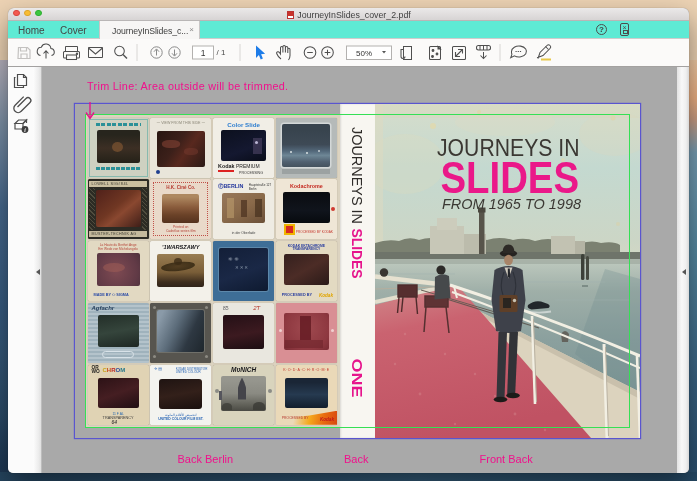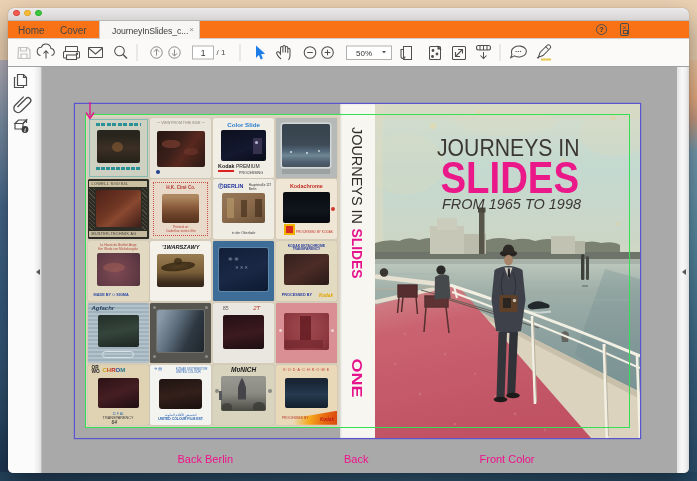--- a/index.html
+++ b/index.html
@@ -5,21 +5,21 @@
 body{background:#edd3b4;position:relative}
 .wallL{position:absolute;left:0;top:60px;width:10px;height:421px;background:linear-gradient(180deg,#b9b4bf 0%,#7e92a8 15%,#47698e 35%,#375b80 60%,#27456299 85%,#1d3550 100%), linear-gradient(180deg,#8aa 0%,#246 100%)}
 .wallR{position:absolute;right:0;top:60px;width:10px;height:421px;background:linear-gradient(180deg,#f0caa4 0%,#edb083 9%,#cb9e84 14%,#769eb4 22%,#568AA2 45%,#3a6484 75%,#2a4e6c 100%)}
 .wallB{position:absolute;left:0;bottom:0;width:697px;height:9px;background:linear-gradient(90deg,#25455f,#2e5371 40%,#325a77 60%,#264a66)}
 .win{position:absolute;left:8px;top:8px;width:681px;height:465px;border-radius:6px 6px 5px 5px;overflow:hidden;box-shadow:0 12px 28px rgba(0,0,0,.45),0 0 1px rgba(0,0,0,.4);background:#a9a9a9}
 .tbar{position:absolute;left:0;top:0;width:100%;height:13px;background:linear-gradient(180deg,#ebe9e9,#d7d4d4);border-bottom:1px solid #b9b6b6}
 .lite{position:absolute;top:1.8px;width:6.4px;height:6.4px;border-radius:50%}
 .title{position:absolute;left:1px;right:0;top:2.2px;text-align:center;font-size:8.8px;color:#3f3f3f;letter-spacing:0}
 .pdfi{display:inline-block;width:7px;height:8px;background:#fff;border:0.5px solid #b33;position:relative;vertical-align:-1px;margin-right:3px}
 .pdfi::before{content:"";position:absolute;left:0;top:0;right:0;height:3.5px;background:#c8342c}
-.tabs{position:absolute;left:0;top:13px;width:100%;height:18px;background:#f97316;border-bottom:1px solid #cfcccc}
+.tabs{position:absolute;left:0;top:13px;width:100%;height:18px;background:#5eead4;border-bottom:1px solid #cfcccc}
 .tabtxt{position:absolute;top:4px;font-size:10px;color:#454545}
 .atab{position:absolute;left:91px;top:0;width:101px;height:18px;background:#f7f6f5;border-left:1px solid #c9c6c6;border-right:1px solid #c9c6c6}
 .atab span{position:absolute;left:12px;top:4.5px;font-size:8.7px;color:#3d3d3d;letter-spacing:-0.1px}
 .atab b{position:absolute;right:5px;top:4px;font-size:8px;color:#8a8a8a;font-weight:normal}
 .qm{position:absolute;left:588px;top:2.8px;width:11px;height:11px;border:1.1px solid #4d4d4d;border-radius:50%;text-align:center;font-size:8px;font-weight:bold;line-height:10.5px;color:#3d3d3d}
 .mob{position:absolute;left:612px;top:2.2px;width:9px;height:13px;border:1.2px solid #4d4d4d;border-radius:2px}
 .mob::before{content:"×";position:absolute;left:1.4px;top:-0.5px;font-size:7px;color:#4d4d4d}
 .mob::after{content:"";position:absolute;left:1.8px;bottom:1.2px;width:3px;height:1.8px;border:0.8px solid #4d4d4d}
 .tools{position:absolute;left:0;top:31px;width:100%;height:28px;background:#fbfaf9;border-bottom:1px solid #a3a1a0}
 .content{position:absolute;left:0;top:59px;width:100%;height:406px}
@@ -44,20 +44,21 @@
 .lbl{position:absolute;font-size:11px;color:#f0118c}
 </style></head><body>
 <div class="wallL"></div>
 <div class="wallR"></div>
 <div class="wallB"></div>
 <div class="win">
  <div class="tbar">
   <span class="lite" style="left:5.4px;background:#f35a51;border:0.5px solid #d8463e"></span>
   <span class="lite" style="left:16.4px;background:#f8bd33;border:0.5px solid #dba32a"></span>
   <span class="lite" style="left:27.4px;background:#3cc63e;border:0.5px solid #2eae32"></span>
+  <div class="title"><span class="pdfi"></span>JourneyInSlides_cover_2.pdf</div>
  </div>
  <div class="tabs">
   <span class="tabtxt" style="left:10px">Home</span>
   <span class="tabtxt" style="left:52px">Cover</span>
   <div class="atab">
         <span>JourneyInSlides_c...</span>
         <b>×</b>
       </div>
   <div class="qm">?</div>
   <div class="mob"></div>
@@ -121,20 +122,21 @@
   <path d="M503.5 12.5 a7.5 5.5 0 1 1 3 4.4 l-3.8 1.8 l1.2 -3.4 a5.5 5.5 0 0 1 -0.4 -2.8 z"></path>
   <path d="M507.5 12.5 h6" stroke-width="1" stroke-dasharray="1.2 1"></path>
   <path d="M530 19.5 l2 -6 l7 -7 a1.8 1.8 0 0 1 3 3 l-7 7 l-6 2.2"></path>
   <line x1="537.5" y1="7.5" x2="540.5" y2="10.5"></line>
  </g>
  <line x1="533" y1="20.5" x2="543" y2="20.5" stroke="#e8c84a" stroke-width="1.8"></line>
 </svg>
     </div>
  <div class="content">
   <div class="doc"></div>
+  <div class="trim">Trim Line: Area outside will be trimmed.</div>
   <svg width="16" height="20" viewBox="0 0 16 20" style="position:absolute;left:74.5px;top:35px;z-index:6">
    <line x1="7" y1="0" x2="7" y2="16" stroke="#e8138a" stroke-width="1.4"></line>
    <path d="M3 10.5 L7 16.5 L11 10.5" stroke="#e8138a" stroke-width="1.4" fill="none"></path>
   </svg>
   <div class="page">
    <div class="bcv">
           <div class="bcvin"></div>
 <div class="sl" style="left:12.5px;top:14.0px;background:#ced1c1">
             <i class="bar" style="left:1px;right:1px;top:1px;bottom:1px;border:1px solid #3fa49c;opacity:.5"></i>
             <i class="ph" style="left:9px;right:9px;top:12px;bottom:15px;background:linear-gradient(180deg,#27251d 15%,#3c2f24 55%,#242118);"></i>
@@ -417,21 +419,21 @@
     <svg width="265" height="120" viewBox="0 0 265 120" style="position:absolute;left:0;top:28px">
      <text x="62" y="24" font-family="Liberation Sans" font-size="24" fill="#3b3833" textLength="142.5" lengthAdjust="spacingAndGlyphs">JOURNEYS IN</text>
      <text x="65.5" y="61" font-family="Liberation Sans" font-size="43.5" font-weight="bold" fill="#ea1889" textLength="138.5" lengthAdjust="spacingAndGlyphs">SLIDES</text>
      <text x="67" y="77" font-family="Liberation Sans" font-size="15" font-style="italic" fill="#3b3833" textLength="139" lengthAdjust="spacingAndGlyphs">FROM 1965 TO 1998</text>
     </svg>
    </div>
    <div class="green"></div>
   </div>
   <div class="lbl" style="left:169.5px;top:385.5px">Back Berlin</div>
   <div class="lbl" style="left:336px;top:385.5px">Back</div>
-  <div class="lbl" style="left:471.5px;top:385.5px">Front Color</div>
+  <div class="lbl" style="left:471.5px;top:385.5px">Front Back</div>
   <div class="sbar">
         <svg width="25" height="80" viewBox="0 0 25 80" style="position:absolute;left:0;top:4px">
  <g stroke="#4d4d4d" stroke-width="1.2" fill="#fbfbfb">
   <path d="M9.5 3.5 h6 l3 3 v8 h-9 z"></path>
   <path d="M7.5 6.5 h-1 v10 h9 v-1.5" fill="none"></path>
   <path d="M15.5 3.5 v3 h3" fill="none"></path>
  </g>
  <g stroke="#4d4d4d" stroke-width="1.3" fill="none">
   <path d="M9.5 36 l8.5 -8.5 a2.8 2.8 0 0 1 4 4 l-8.8 8.8 a4.3 4.3 0 0 1 -6.1 -6.1 l8.6 -8.6"></path>
  </g>

